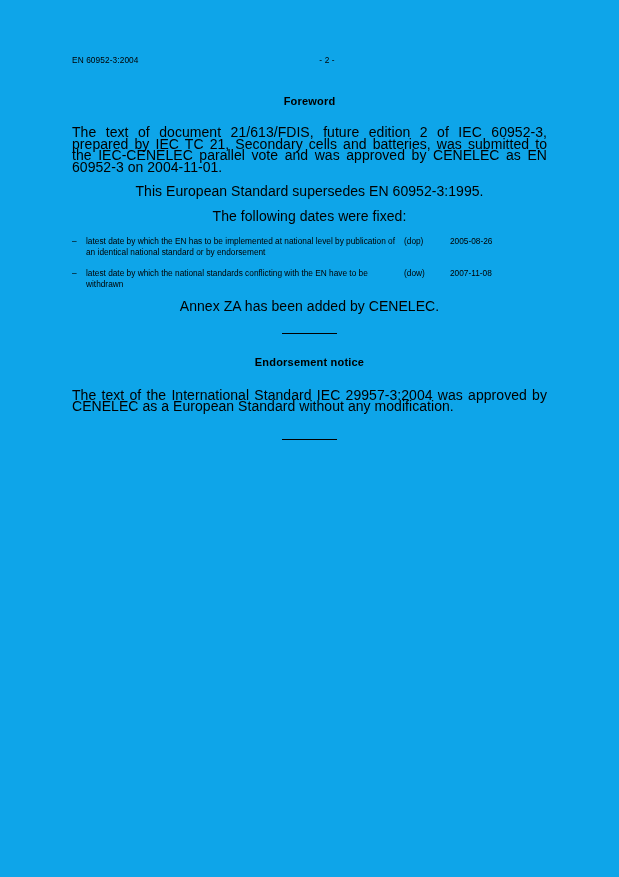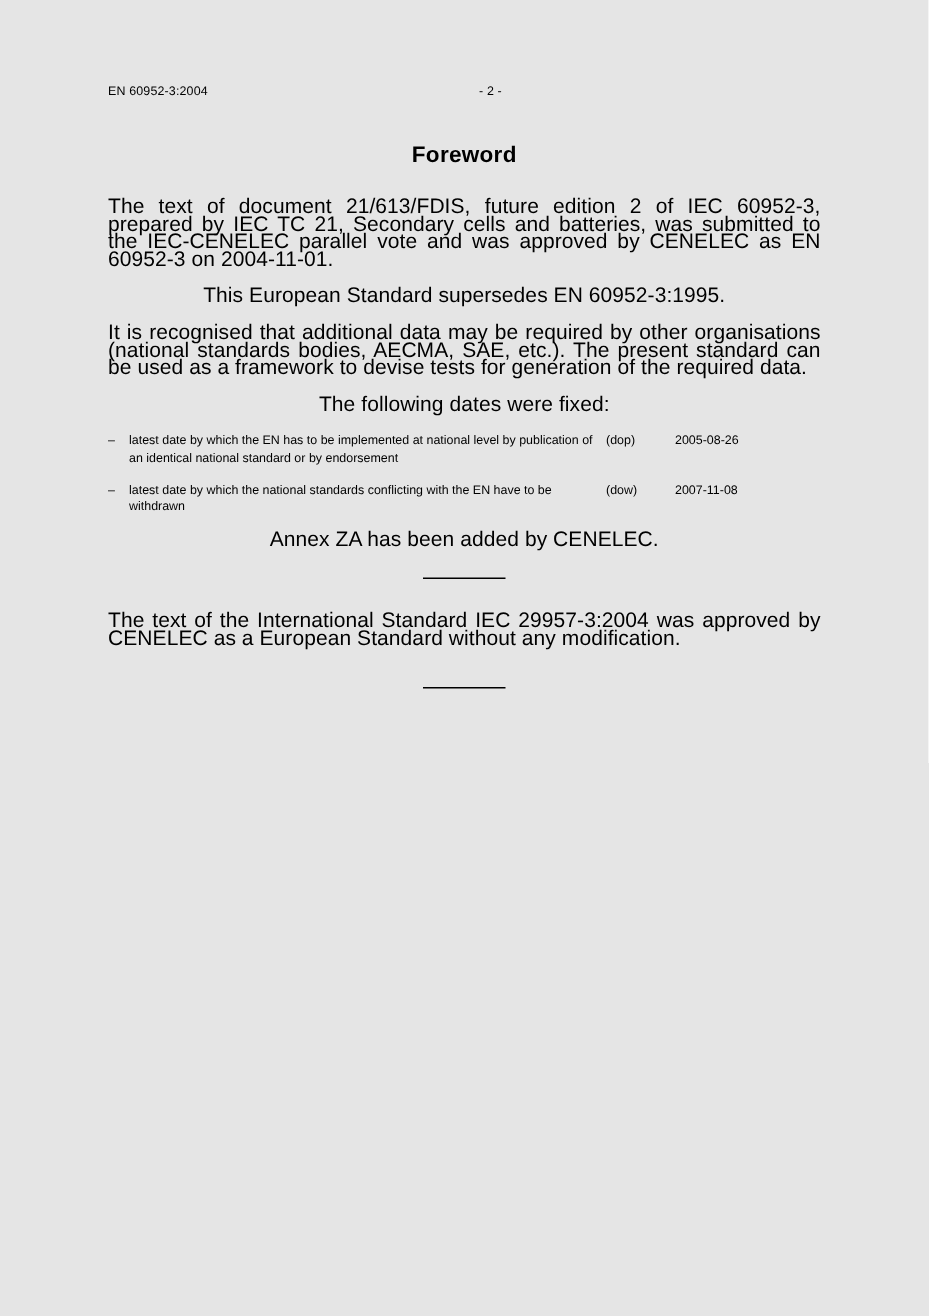--- a/index.html
+++ b/index.html
@@ -14,21 +14,21 @@
     color: #000000;
     position: relative;
     overflow: hidden;
   }
   .page {
     position: absolute;
     left: 0;
     top: 0;
     width: 619px;
     height: 877px;
-    background: #e5e5e5;
+    background: #0ea5e9;
   }
   .content {
     position: absolute;
     left: 72px;
     top: 55px;
     width: 475px;
   }
   .header-row {
     display: flex;
     align-items: baseline;
@@ -37,21 +37,21 @@
     margin-bottom: 30px;
   }
   .header-doc {
     width: 225px;
   }
   .header-page {
     width: 60px;
     text-align: center;
   }
   h1.section-title {
-    font-size: 15px;
+    font-size: 11px;
     font-weight: bold;
     text-align: center;
     margin: 0 0 20px 0;
     letter-spacing: 0.2px;
   }
   p.para {
     font-size: 14px;
     line-height: 11.6px;
     text-align: justify;
     margin: 0 0 13px 0;
@@ -105,21 +105,20 @@
 
     <div class="header-row">
       <div class="header-doc">EN 60952-3:2004</div>
       <div class="header-page">- 2 -</div>
     </div>
 
     <h1 class="section-title">Foreword</h1>
 
     <p class="para">The text of document 21/613/FDIS, future edition 2 of IEC 60952-3, prepared by IEC TC 21, Secondary cells and batteries, was submitted to the IEC-CENELEC parallel vote and was approved by CENELEC as EN 60952-3 on 2004-11-01.</p>
     <p class="para nojust">This European Standard supersedes EN 60952-3:1995.</p>
-    <p class="para">It is recognised that additional data may be required by other organisations (national standards bodies, AECMA, SAE, etc.). The present standard can be used as a framework to devise tests for generation of the required data.</p>
     <p class="para nojust">The following dates were fixed:</p>
 
     <div class="dates-block">
       <div class="date-item">
         <div class="dash">–</div>
         <div class="date-text">latest date by which the EN has to be implemented at national level by publication of an identical national standard or by endorsement</div>
         <div class="date-code">(dop)</div>
         <div class="date-value">2005-08-26</div>
       </div>
       <div class="date-item">
@@ -127,19 +126,20 @@
         <div class="date-text">latest date by which the national standards conflicting with the EN have to be withdrawn</div>
         <div class="date-code">(dow)</div>
         <div class="date-value">2007-11-08</div>
       </div>
     </div>
 
     <p class="para nojust">Annex ZA has been added by CENELEC.</p>
 
     <div class="spacer-line"></div>
 
+    <h1 class="section-title endorsement">Endorsement notice</h1>
 
     <p class="para">The text of the International Standard IEC 29957-3:2004 was approved by CENELEC as a European Standard without any modification.</p>
 
     <div class="spacer-line second"></div>
 
   </div>
 </div>
 
 </body></html>

